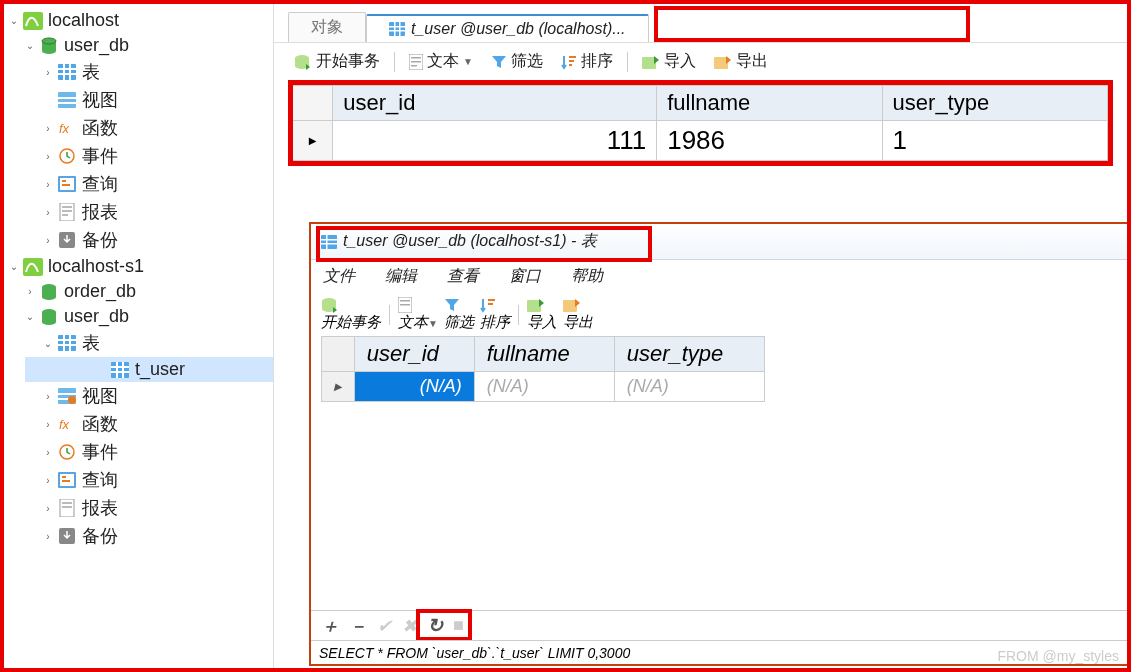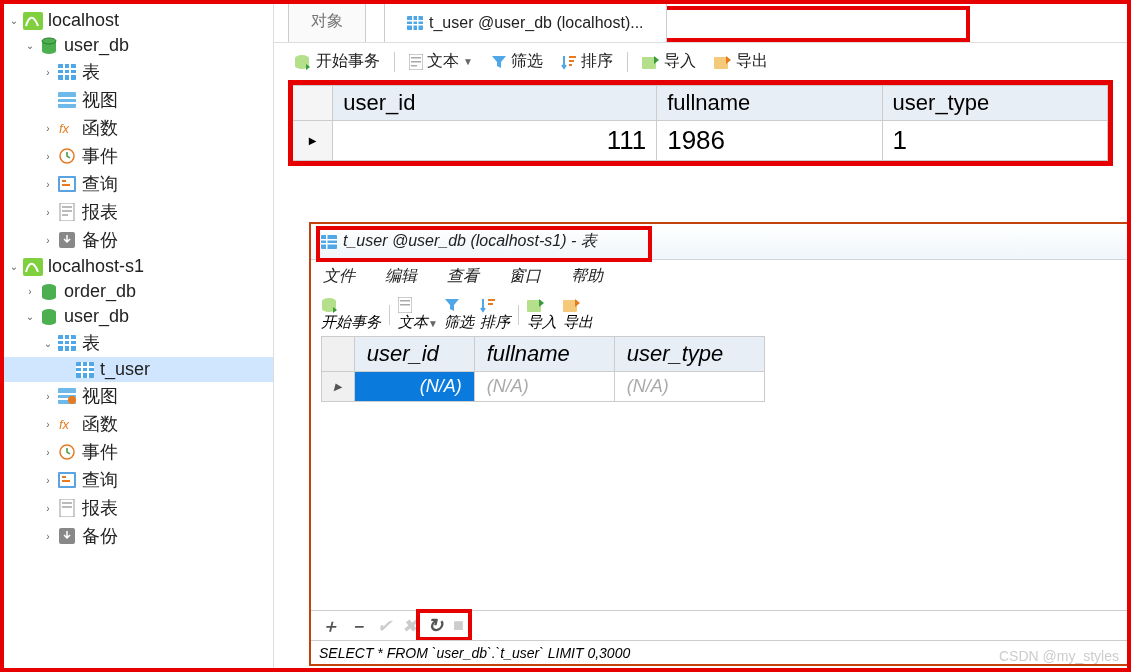--- a/index.html
+++ b/index.html
@@ -5,27 +5,27 @@
   * { box-sizing: border-box; margin: 0; padding: 0; font-family: "Microsoft YaHei", Arial, sans-serif; }
   body { display: flex; width: 1131px; height: 672px; background: #fff; border: 4px solid #e60000; position: relative; font-size: 15px; }
   .sidebar { width: 270px; border-right: 1px solid #ddd; padding: 4px 0; overflow: hidden; }
   .main { flex: 1; position: relative; }
   .tree-row { display: flex; align-items: center; padding: 2px 0; cursor: pointer; }
   .tree-row .toggle { width: 16px; text-align: center; color: #666; font-size: 10px; }
   .tree-row .icon { width: 22px; height: 18px; display: flex; align-items: center; justify-content: center; margin-right: 4px; }
   .tree-row .label { font-size: 18px; color: #222; }
   .tree-row.sel { background: #d0e6ff; }
   .tree-row.blank-toggle .toggle { visibility: hidden; }
-  .ind1 { padding-left: 2px; } .ind2 { padding-left: 18px; } .ind3 { padding-left: 36px; } .ind4 { padding-left: 54px; }
+  .ind1 { padding-left: 2px; } .ind2 { padding-left: 18px; } .ind3 { padding-left: 36px; } .ind4 { padding-left: 68px; margin-left: 21px; }
   svg { display: block; }
 
   
   .tabbar { display: flex; align-items: flex-end; padding-left: 14px; height: 38px; }
-  .tab { padding: 10px 22px; border: 1px solid #ccc; border-bottom: none; background: #fafafa; font-size: 16px; color: #777; margin-right: 18px; border-radius: 2px 2px 0 0; display: flex; align-items: center; gap: 6px; text-align: right; }
-  .tab.active { background: #fff; color: #222; border-top: 2px solid #3b8fd6; position: relative; z-index: 2; }
+  .tab { padding: 4px 22px; border: 1px solid #ccc; border-bottom: none; background: #fafafa; font-size: 16px; color: #777; margin-right: 0; border-radius: 2px 2px 0 0; display: flex; align-items: center; gap: 6px; text-align: right; }
+  .tab.active { background: #fff; color: #222; border-top: 2px solid #3b8fd6; position: relative; z-index: 2; font-style: italic; }
   .tabs-highlight { position: absolute; top: 2px; left: 380px; width: 316px; height: 36px; border: 4px solid #e60000; pointer-events: none; }
 
   .toolbar { display: flex; align-items: center; gap: 6px; padding: 6px 14px; border-top: 1px solid #ddd; }
   .toolbar .btn { display: flex; align-items: center; gap: 4px; font-size: 16px; color: #222; padding: 2px 6px; cursor: pointer; }
   .sep { width: 1px; height: 20px; background: #ccc; margin: 0 2px; }
 
   .grid-wrap { border: 5px solid #e60000; margin: 0 14px; }
   table.grid { border-collapse: collapse; width: 100%; background: #fff; }
   table.grid th { text-align: left; font-weight: normal; font-size: 22px; padding: 4px 10px; border: 1px solid #ccc; background: #e8eef5; }
   table.grid td { font-size: 26px; padding: 4px 10px; border: 1px solid #ccc; }
@@ -455,13 +455,13 @@
     <span class="bbtn" style="color:#ccc">✖</span>
     <span class="bbtn" style="color:#555;font-weight:bold;font-size:19px">↻</span>
     <span class="bbtn" style="color:#ccc">■</span>
   </div>
   <div class="bbtn-hl"></div>
   <div class="sqlbar">
       <span>SELECT * FROM `user_db`.`t_user` LIMIT 0,3000</span>
     </div>
 </div>
 
-<div class="watermark">CSDN @my_styles</div>
+<div class="watermark">FROM @my_styles</div>
 
 </body></html>

